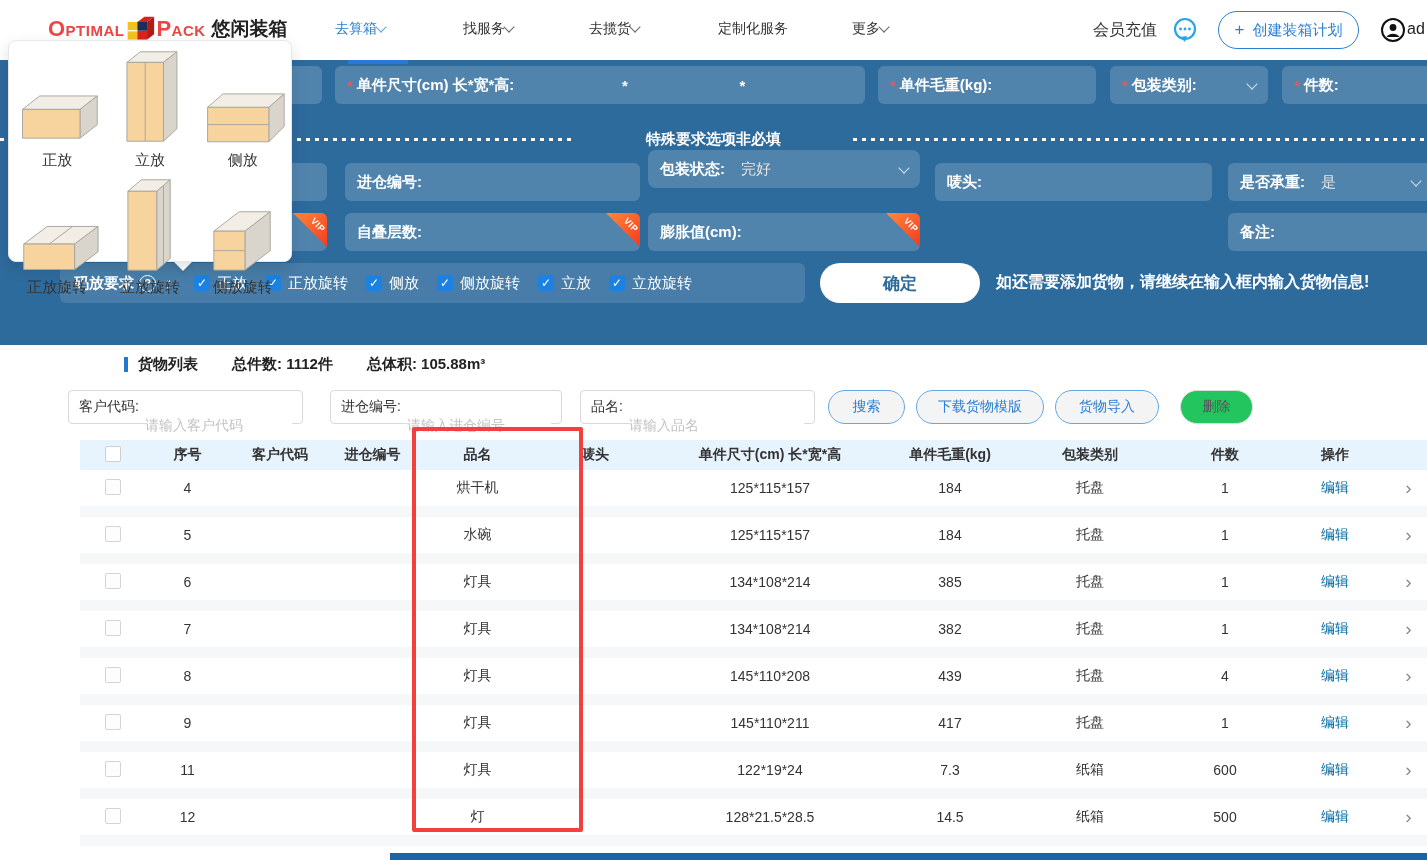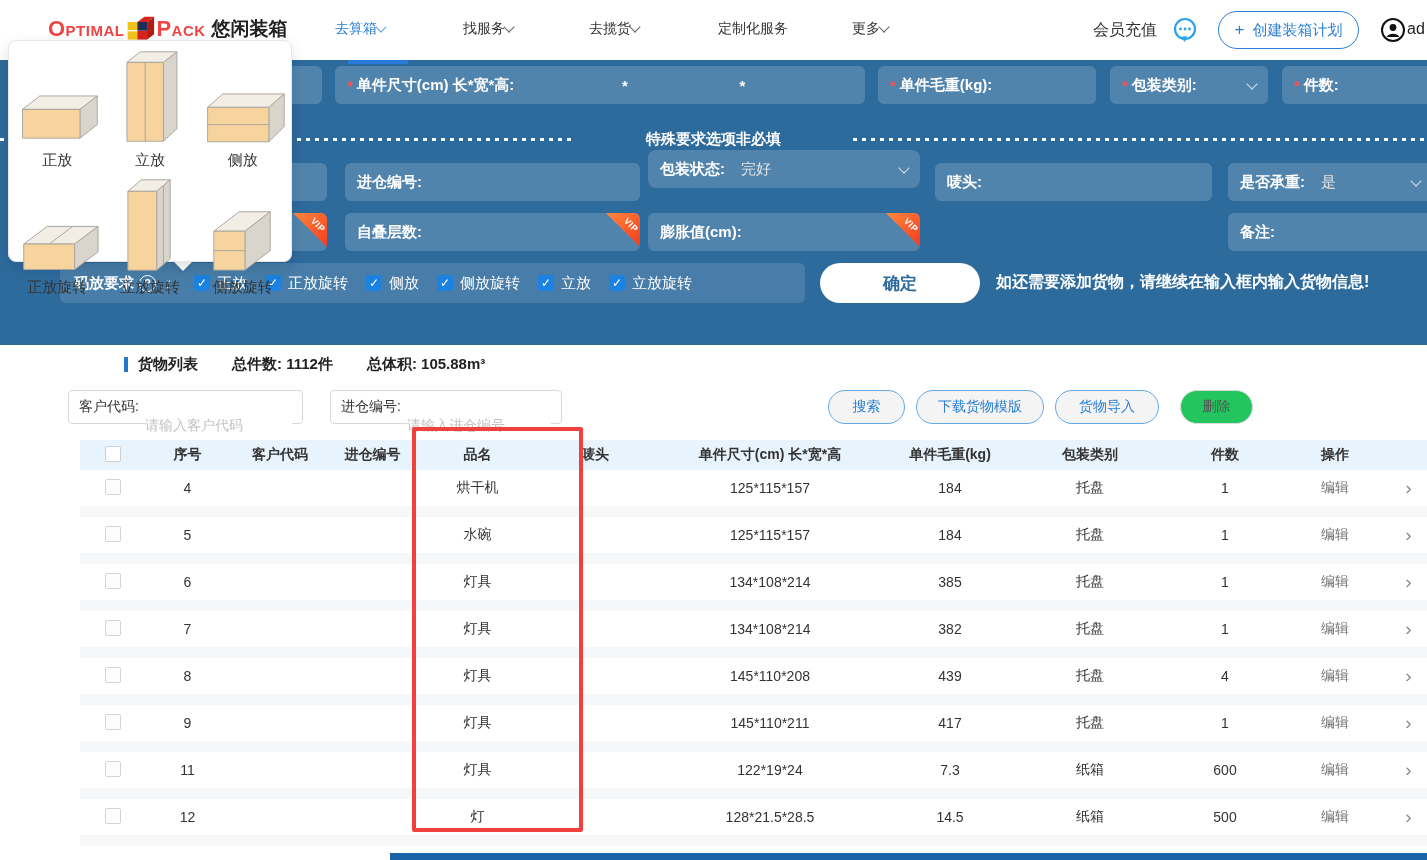--- a/index.html
+++ b/index.html
@@ -88,21 +88,21 @@
            display:flex; align-items:center; font-size:14px; font-weight:bold; color:#333; }
   .tbody { position:absolute; left:80px; top:470px; width:1347px; }
   .trow { height:36px; display:flex; align-items:center; font-size:14px; color:#333; background:#fff; }
   .trow-sep { height:11px; background:#f6f7f9; }
   .col { text-align:center; flex:none; }
   .c-check{width:65px}.c-seq{width:85px}.c-cust{width:100px}.c-wh{width:85px}.c-name{width:125px}
   .c-mark{width:110px}.c-size{width:240px}.c-weight{width:120px}.c-pkg{width:160px}.c-qty{width:110px}
   .c-op{width:110px}.c-arrow{width:37px}
   .sq-check { display:inline-block; width:16px; height:16px; border:1px solid #d4d4d4; background:#fdfdfd; border-radius:2px; }
   .thead .sq-check { background:#fff; border-color:#cfcfcf; }
-  .edit-link { color:#737373; text-decoration:none; cursor:pointer; }
+  .edit-link { color:#0369a1; text-decoration:none; cursor:pointer; }
   .row-chevron { color:#8a8a8a; font-size:19px; cursor:pointer; }
 
   .red-box { position:absolute; left:412px; top:427px; width:171px; height:405px;
              border:4px solid #f2413d; border-radius:2px; z-index:40; pointer-events:none; }
   .bottom-strip { position:absolute; left:390px; top:853px; width:1037px; height:7px; background:#1b64a8; }
 </style>
 </head>
 <body>
 
 <div class="screen">
@@ -327,20 +327,24 @@
   </div>
 
   <div class="search-input si-1">
     <span>客户代码:</span>
     <input placeholder="请输入客户代码" style="">
   </div>
   <div class="search-input si-2">
     <span>进仓编号:</span>
     <input placeholder="请输入进仓编号" style="">
   </div>
+  <div class="search-input si-3">
+    <span>品名:</span>
+    <input placeholder="请输入品名" style="">
+  </div>
   <button class="tbtn tb-1">搜索</button>
   <button class="tbtn tb-2">下载货物模版</button>
   <button class="tbtn tb-3">货物导入</button>
   <button class="tbtn tb-4">删除</button>
 
   <div class="thead">
     <span class="col c-check"><span class="sq-check"></span></span>
     <span class="col c-seq">序号</span>
     <span class="col c-cust">客户代码</span>
     <span class="col c-wh">进仓编号</span>

